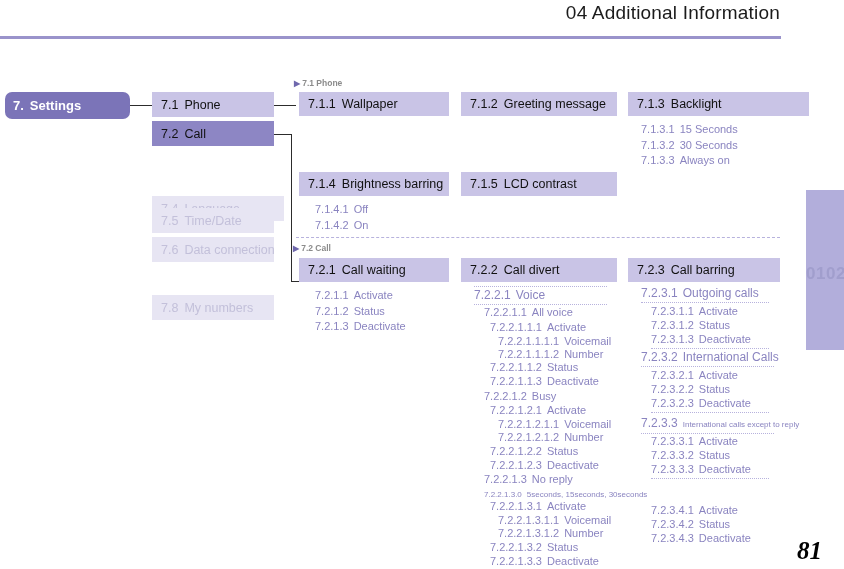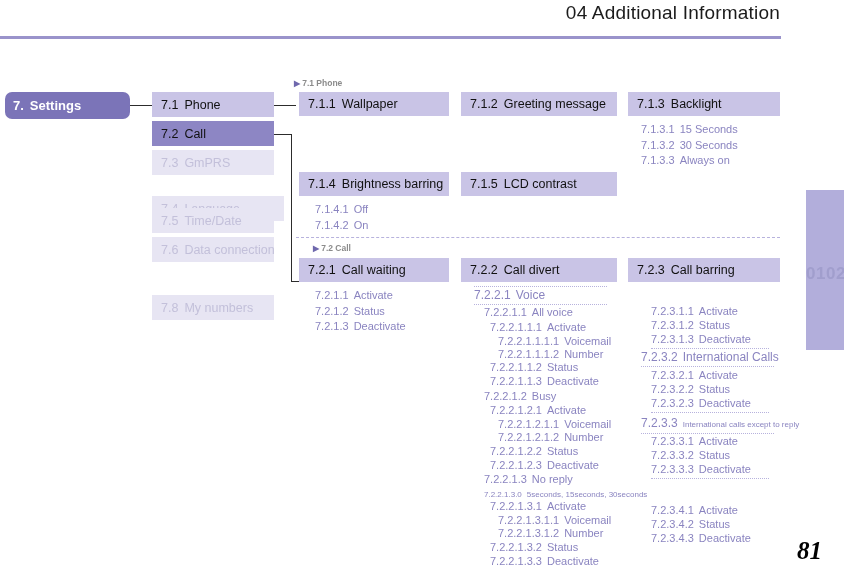--- a/index.html
+++ b/index.html
@@ -117,24 +117,20 @@
   <div class="ln h" style="left:130px; top:105px; width:22px;"></div>
 
   <div class="box l1" style="left:152px; top:92px; width:122px; height:25px;">
     <span class="num">7.1</span>
     <span>Phone</span>
   </div>
   <div class="box l1-active" style="left:152px; top:121px; width:122px; height:25px;">
     <span class="num">7.2</span>
     <span>Call</span>
   </div>
-  <div class="box l1-dim" style="left:152px; top:150px; width:122px; height:25px;">
-    <span class="num">7.3</span>
-    <span>GmPRS</span>
-  </div>
   <div class="box l1-dim" style="left:152px; top:196px; width:132px; height:25px;">
     <span class="num">7.4</span>
     <span>Language</span>
   </div>
   <div class="box l1-dim" style="left:152px; top:208px; width:122px; height:25px;">
     <span class="num">7.5</span>
     <span>Time/Date</span>
   </div>
   <div class="box l1-dim" style="left:152px; top:237px; width:122px; height:25px;">
     <span class="num">7.6</span>
@@ -157,21 +153,21 @@
   </div>
 
   <div class="box l2" style="left:299px; top:92px; width:150px; height:24px;">
     <span class="num">7.1.1</span>
     <span>Wallpaper</span>
   </div>
   <div class="box l2" style="left:461px; top:92px; width:156px; height:24px;">
     <span class="num">7.1.2</span>
     <span>Greeting message</span>
   </div>
-  <div class="box l2" style="left:628px; top:92px; width:152px; height:24px;">
+  <div class="box l2" style="left:628px; top:92px; width:181px; height:24px;">
     <span class="num">7.1.3</span>
     <span>Backlight</span>
   </div>
 
   <div class="leaf" style="left:641px; top:122px;">
     <div>
       <span class="num">7.1.3.1</span><span>15 Seconds</span>
     </div>
     <div>
       <span class="num">7.1.3.2</span><span>30 Seconds</span>
@@ -194,21 +190,21 @@
     <div>
       <span class="num">7.1.4.1</span><span>Off</span>
     </div>
     <div>
       <span class="num">7.1.4.2</span><span>On</span>
     </div>
   </div>
 
   <div class="dashrule" style="left:296px; top:237px; width:484px;"></div>
 
-  <div class="seclabel" style="left:293px; top:243px;padding-left:20px;">
+  <div class="seclabel" style="left:293px; top:243px;">
     <span class="arrow">▶</span><span>7.2</span>
     <span>Call</span>
   </div>
 
   <div class="box l2" style="left:299px; top:258px; width:150px; height:24px;">
     <span class="num">7.2.1</span>
     <span>Call waiting</span>
   </div>
   <div class="box l2" style="left:461px; top:258px; width:156px; height:24px;">
     <span class="num">7.2.2</span>
@@ -285,20 +281,23 @@
   <div class="leaf" style="left:498px; top:526px;">
     <span class="num">7.2.2.1.3.1.2</span><span>Number</span>
   </div>
   <div class="leaf" style="left:490px; top:540px;">
     <span class="num">7.2.2.1.3.2</span><span>Status</span>
   </div>
   <div class="leaf" style="left:490px; top:554px;">
     <span class="num">7.2.2.1.3.3</span><span>Deactivate</span>
   </div>
 
+  <div class="leaf bigger dotted-bot" style="left:641px; top:286px; width:128px;">
+    <span class="num">7.2.3.1</span><span>Outgoing calls</span>
+  </div>
   <div class="leaf" style="left:651px; top:304px;">
     <span class="num">7.2.3.1.1</span><span>Activate</span>
   </div>
   <div class="leaf" style="left:651px; top:318px;">
     <span class="num">7.2.3.1.2</span><span>Status</span>
   </div>
   <div class="leaf dotted-bot" style="left:651px; top:332px; width:118px;">
     <span class="num">7.2.3.1.3</span><span>Deactivate</span>
   </div>
 

